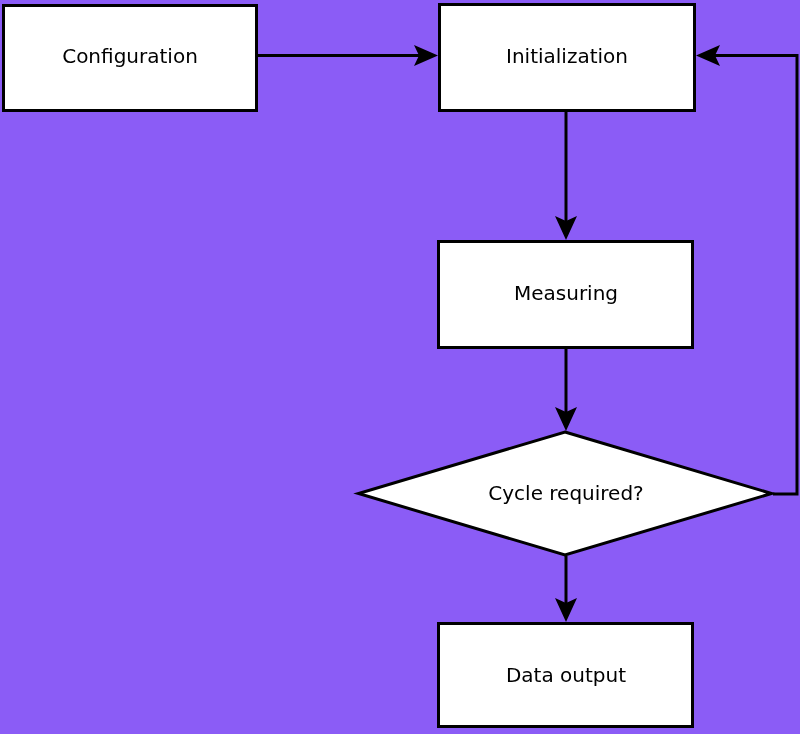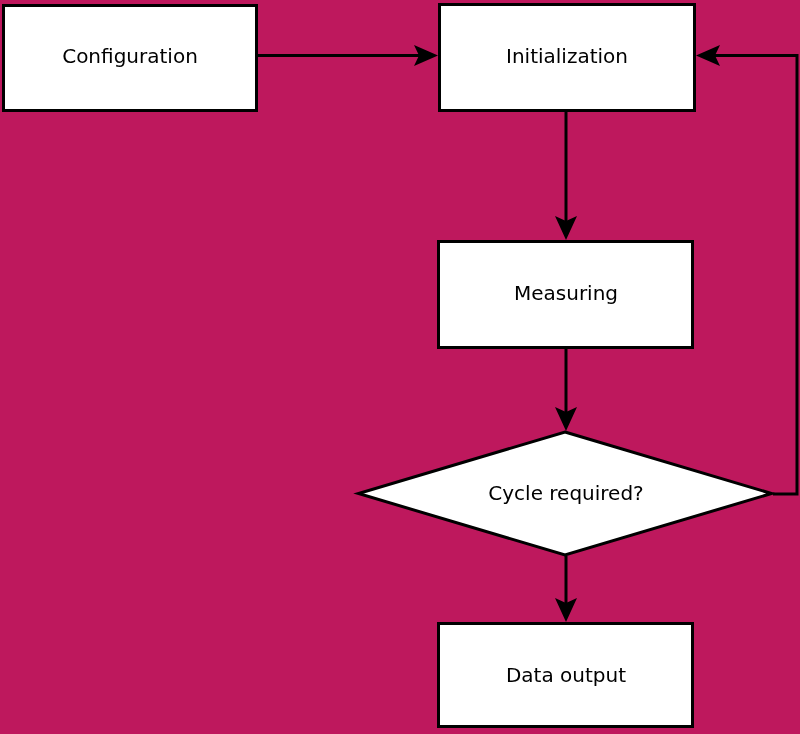--- a/index.html
+++ b/index.html
@@ -8,21 +8,21 @@
     padding: 0;
     background: #ffffff;
   }
   body {
     font-family: "DejaVu Sans", "Liberation Sans", sans-serif;
   }
   #canvas {
     position: relative;
     width: 800px;
     height: 734px;
-    background: #be185d;
+    background: #8b5cf6;
     overflow: hidden;
   }
   #flow-svg {
     position: absolute;
     left: 0;
     top: 0;
     width: 800px;
     height: 734px;
     display: block;
   }

